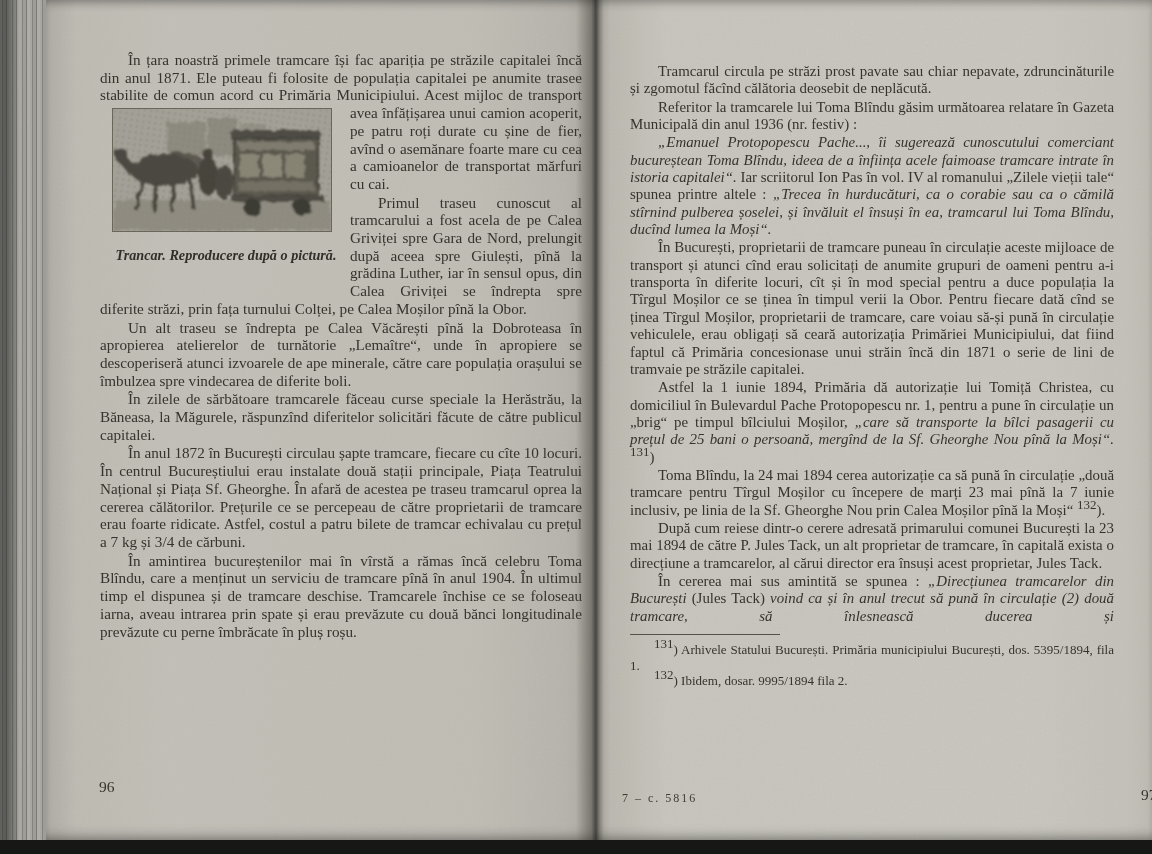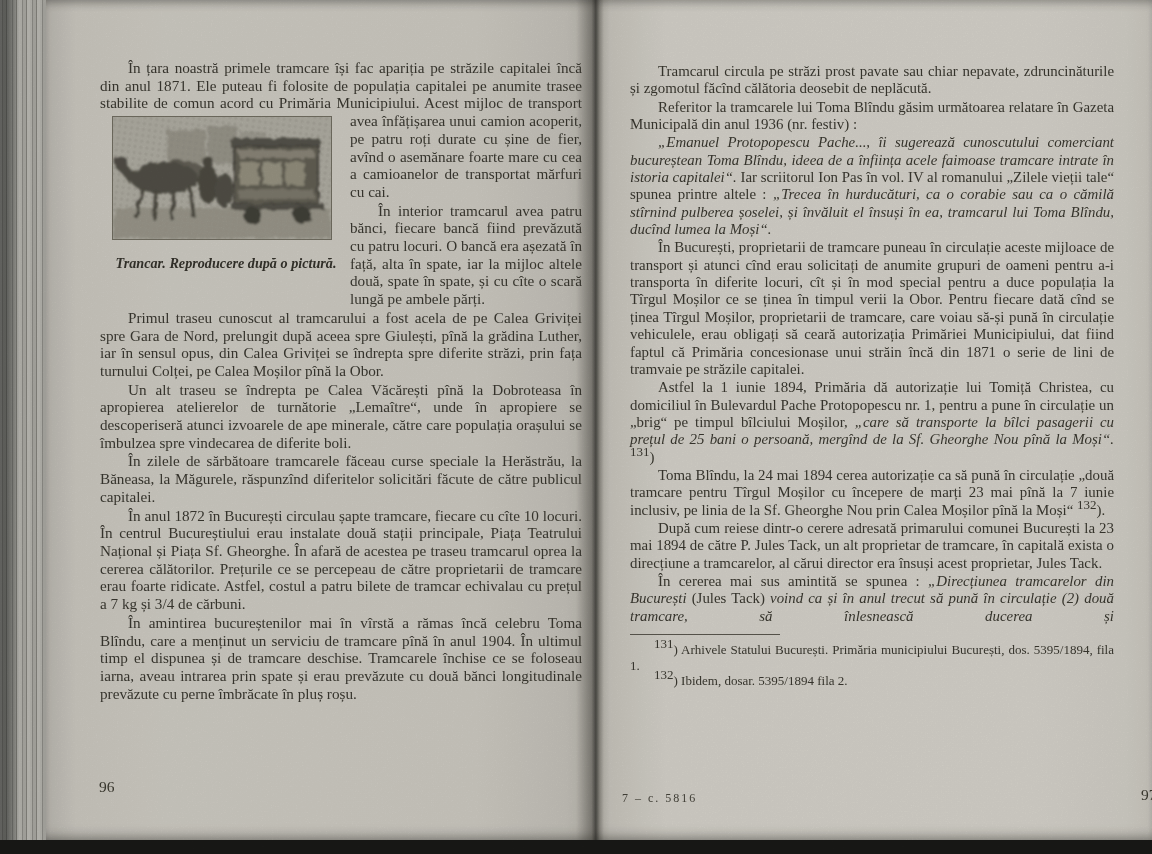--- a/index.html
+++ b/index.html
@@ -31,21 +31,21 @@
   }
   .gutter{
     position:absolute;top:0;bottom:14px;left:576px;width:28px;
     background:linear-gradient(90deg, rgba(45,43,38,0) 0, rgba(45,43,38,.38) 55%, rgba(25,24,20,.62) 70%, rgba(45,43,38,.25) 85%, rgba(45,43,38,0) 100%);
   }
   .bottom-shadow{
     position:absolute;left:0;right:0;bottom:0;height:14px;background:#191917;
   }
   
   .col{position:absolute;color:#39372f;text-align:justify;}
-  .col-left{left:100px;top:59px;width:482px;font-size:15.2px;line-height:17.7px;}
+  .col-left{left:100px;top:51px;width:482px;font-size:15.2px;line-height:17.7px;}
   .col-right{left:630px;top:63px;width:484px;font-size:14.9px;line-height:17.35px;}
   .para{margin:0;text-indent:28px;}
   .para + .para{margin-top:1px;}
   .gap{margin-top:3px;}
   .it{font-style:italic;}
   .jlast{text-align-last:justify;font-family:Liberation Serif, serif;}
   sup.fn{font-size:13px;line-height:0;vertical-align:6px;letter-spacing:0;}
   
   .figwrap{
     float:left;width:246px;margin:4px 4px 14px 0;text-align:center;
@@ -121,42 +121,41 @@
           <rect x="126" y="73" width="76" height="10" fill="#797467"></rect>
           <rect x="120" y="88" width="92" height="6" fill="#4a473f"></rect>
           <circle cx="140" cy="99" r="9" fill="#33312b"></circle>
           <circle cx="190" cy="99" r="9" fill="#33312b"></circle>
         </g>
         <rect width="220" height="124" filter="url(#grainF)" opacity="0.18"></rect>
         <rect x="0.5" y="0.5" width="219" height="123" fill="none" stroke="#716d61"></rect>
       </svg>
           <span class="figcap">Trancar. Reproducere după o pictură.</span>
         </span><span>camion acoperit, pe patru roți durate cu șine de fier, avînd o asemănare foarte mare cu cea a camioanelor de transportat mărfuri cu cai.</span></p>
-    <p class="para"><span>În interior tramcarul avea patru bănci, fiecare bancă fiind prevăzută cu patru locuri. O bancă era așezată în față, alta în spate, iar la mijloc altele două, spate în spate, și cu cîte o scară lungă pe ambele părți.</span></p>
     <p class="para"><span>Primul traseu cunoscut al tramcarului a fost acela de pe Calea Griviței spre Gara de Nord, prelungit după aceea spre Giulești, pînă la grădina Luther, iar în sensul opus, din Calea Griviței se îndrepta spre diferite străzi, prin fața turnului Colței, pe Calea Moșilor pînă la Obor.</span></p>
     <p class="para gap"><span>Un alt traseu se îndrepta pe Calea Văcărești pînă la Dobroteasa în apropierea atelierelor de turnătorie „Lemaître“, unde în apropiere se descoperiseră atunci izvoarele de ape minerale, către care populația orașului se îmbulzea spre vindecarea de diferite boli.</span></p>
     <p class="para gap"><span>În zilele de sărbătoare tramcarele făceau curse speciale la Herăstrău, la Băneasa, la Măgurele, răspunzînd diferitelor solicitări făcute de către publicul capitalei.</span></p>
     <p class="para gap"><span>În anul 1872 în București circulau șapte tramcare, fiecare cu cîte 10 locuri. În centrul Bucureștiului erau instalate două stații principale, Piața Teatrului Național și Piața Sf. Gheorghe. În afară de acestea pe traseu tramcarul oprea la cererea călătorilor. Prețurile ce se percepeau de către proprietarii de tramcare erau foarte ridicate. Astfel, costul a patru bilete de tramcar echivalau cu prețul a 7 kg și 3/4 de cărbuni.</span></p>
     <p class="para gap"><span>În amintirea bucureștenilor mai în vîrstă a rămas încă celebru Toma Blîndu, care a menținut un serviciu de tramcare pînă în anul 1904. În ultimul timp el dispunea și de tramcare deschise. Tramcarele închise ce se foloseau iarna, aveau intrarea prin spate și erau prevăzute cu două bănci longitudinale prevăzute cu perne îmbrăcate în pluș roșu.</span></p>
   </div>
 
   <div class="col col-right">
     <p class="para"><span>Tramcarul circula pe străzi prost pavate sau chiar nepavate, zdruncinăturile și zgomotul făcînd călătoria deosebit de neplăcută.</span></p>
     <p class="para gap"><span>Referitor la tramcarele lui Toma Blîndu găsim următoarea relatare în Gazeta Municipală din anul 1936 (nr. festiv) :</span></p>
     <p class="para gap"><span class="it">„Emanuel Protopopescu Pache..., îi sugerează cunoscutului comerciant bucureștean Toma Blîndu, ideea de a înființa acele faimoase tramcare intrate în istoria capitalei“. </span><span>Iar scriitorul Ion Pas în vol. IV al romanului „Zilele vieții tale“ spunea printre altele : </span><span class="it">„Trecea în hurducături, ca o corabie sau ca o cămilă stîrnind pulberea șoselei, și învăluit el însuși în ea, tramcarul lui Toma Blîndu, ducînd lumea la Moși“.</span></p>
     <p class="para gap"><span>În București, proprietarii de tramcare puneau în circulație aceste mijloace de transport și atunci cînd erau solicitați de anumite grupuri de oameni pentru a-i transporta în diferite locuri, cît și în mod special pentru a duce populația la Tîrgul Moșilor ce se ținea în timpul verii la Obor. Pentru fiecare dată cînd se ținea Tîrgul Moșilor, proprietarii de tramcare, care voiau să-și pună în circulație vehiculele, erau obligați să ceară autorizația Primăriei Municipiului, dat fiind faptul că Primăria concesionase unui străin încă din 1871 o serie de lini de tramvaie pe străzile capitalei.</span></p>
     <p class="para gap"><span>Astfel la 1 iunie 1894, Primăria dă autorizație lui Tomiță Christea, cu domiciliul în Bulevardul Pache Protopopescu nr. 1, pentru a pune în circulație un „brig“ pe timpul bîlciului Moșilor, </span><span class="it">„care să transporte la bîlci pasagerii cu prețul de 25 bani o persoană, mergînd de la Sf. Gheorghe Nou pînă la Moși“. </span><sup class="fn">131</sup><span>)</span></p>
     <p class="para gap"><span>Toma Blîndu, la 24 mai 1894 cerea autorizație ca să pună în circulație „două tramcare pentru Tîrgul Moșilor cu începere de marți 23 mai pînă la 7 iunie inclusiv, pe linia de la Sf. Gheorghe Nou prin Calea Moșilor pînă la Moși“ </span><sup class="fn">132</sup><span>).</span></p>
     <p class="para gap"><span>După cum reiese dintr-o cerere adresată primarului comunei București la 23 mai 1894 de către P. Jules Tack, un alt proprietar de tramcare, în capitală exista o direcțiune a tramcarelor, al cărui director era însuși acest proprietar, Jules Tack.</span></p>
     <p class="para gap jlast"><span>În cererea mai sus amintită se spunea : </span><span class="it">„Direcțiunea tramcarelor din București </span><span>(Jules Tack) </span><span class="it">voind ca și în anul trecut să pună în circulație (2) două tramcare, să înlesnească ducerea și</span></p>
 
     <div class="footnotes">
       <hr class="fnrule">
       <p class="fnp"><sup class="fn">131</sup><span>) Arhivele Statului București. Primăria municipiului București, dos. 5395/1894, fila 1.</span></p>
-      <p class="fnp"><sup class="fn">132</sup><span>) Ibidem, dosar. 5395/1894 fila 2.</span></p>
+      <p class="fnp"><sup class="fn">132</sup><span>) Ibidem, dosar. 9995/1894 fila 2.</span></p>
     </div>
   </div>
 
   <div class="pn pn-left">96</div>
   <div class="sig">7 – c. 5816</div>
   <div class="pn pn-right">97</div>
 
   <svg class="grain" width="1152" height="854">
     <filter id="pageGrain">
       <feTurbulence type="fractalNoise" baseFrequency="0.8" numOctaves="2"></feTurbulence>

